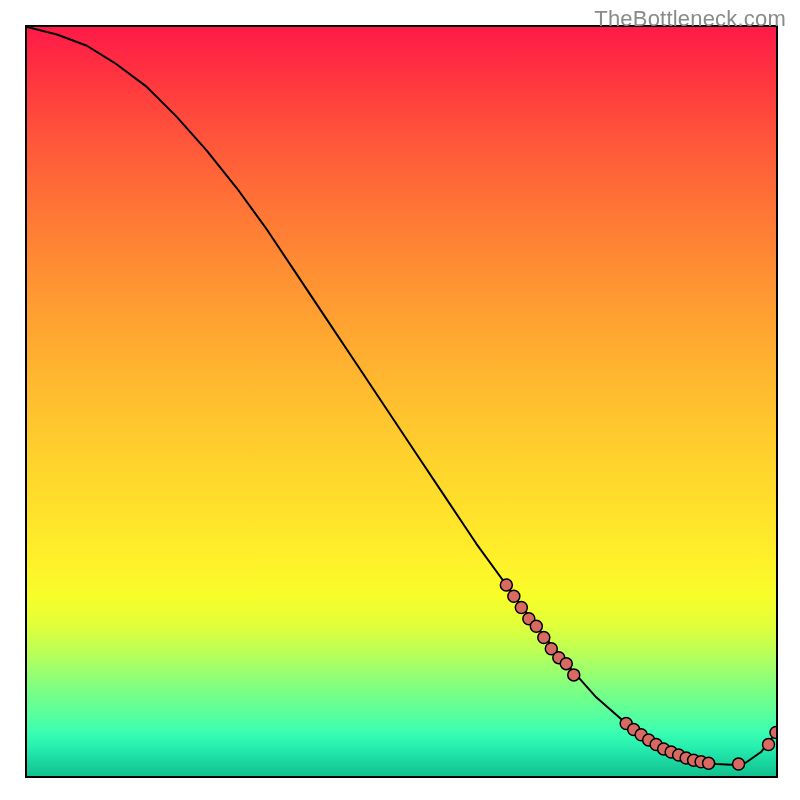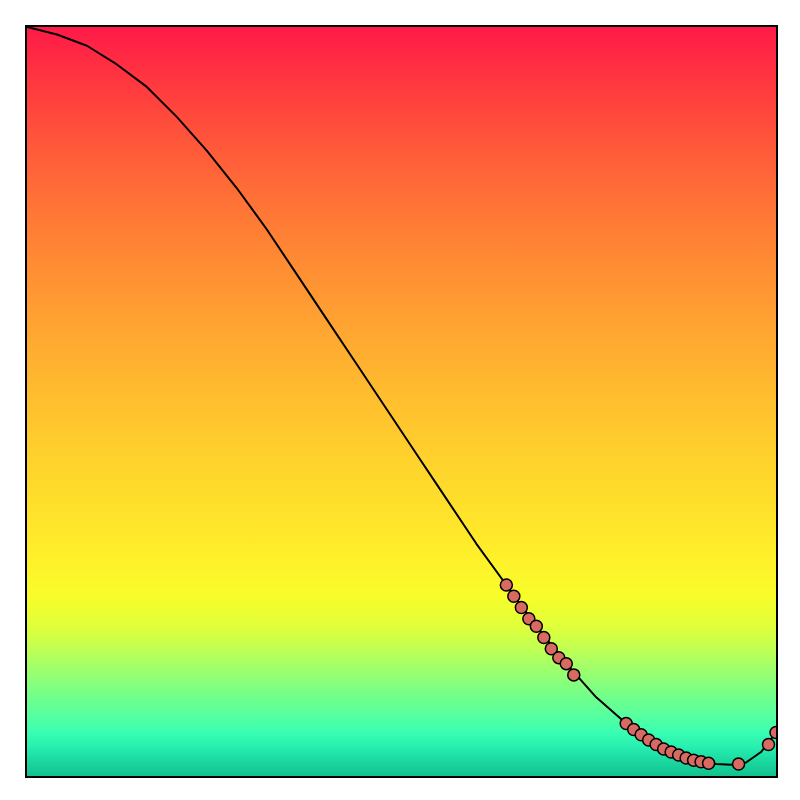--- a/index.html
+++ b/index.html
@@ -69,20 +69,21 @@
     left: 0;
     top: 0;
     width: 100%;
     height: 100%;
   }
 </style>
 </head>
 <body>
 
 <div class="chart-container">
+  <div class="watermark">TheBottleneck.com</div>
   <div class="plot-frame">
     <div class="gradient-bg"></div>
     <svg class="curve-layer" viewBox="0 0 749 749" preserveAspectRatio="none">
       <g id="curve-group">
           <path d="M0.00 0.00 L29.96 7.49 L59.92 18.73 L89.88 37.45 L119.84 59.92 L149.80 89.88 L179.76 123.59 L209.72 161.03 L239.68 202.23 L269.64 247.17 L299.60 292.11 L329.56 337.05 L359.52 381.99 L389.48 426.93 L419.44 471.87 L449.40 516.81 L479.36 558.00 L509.32 599.20 L539.28 636.65 L569.24 670.36 L599.20 696.57 L614.18 707.80 L629.16 717.54 L644.14 725.03 L659.12 731.02 L674.10 734.77 L689.08 737.02 L704.06 737.76 L719.04 735.52 L734.02 725.03 L749.00 705.56" fill="none" stroke="#000000" stroke-width="2" stroke-linejoin="round" stroke-linecap="round"></path>
         </g>
       <g id="marker-group">
           <circle cx="479.36" cy="558.00" r="6" fill="#d86a62" stroke="#000000" stroke-width="1.5"></circle>
           <circle cx="486.85" cy="569.24" r="6" fill="#d86a62" stroke="#000000" stroke-width="1.5"></circle>
           <circle cx="494.34" cy="580.48" r="6" fill="#d86a62" stroke="#000000" stroke-width="1.5"></circle>

